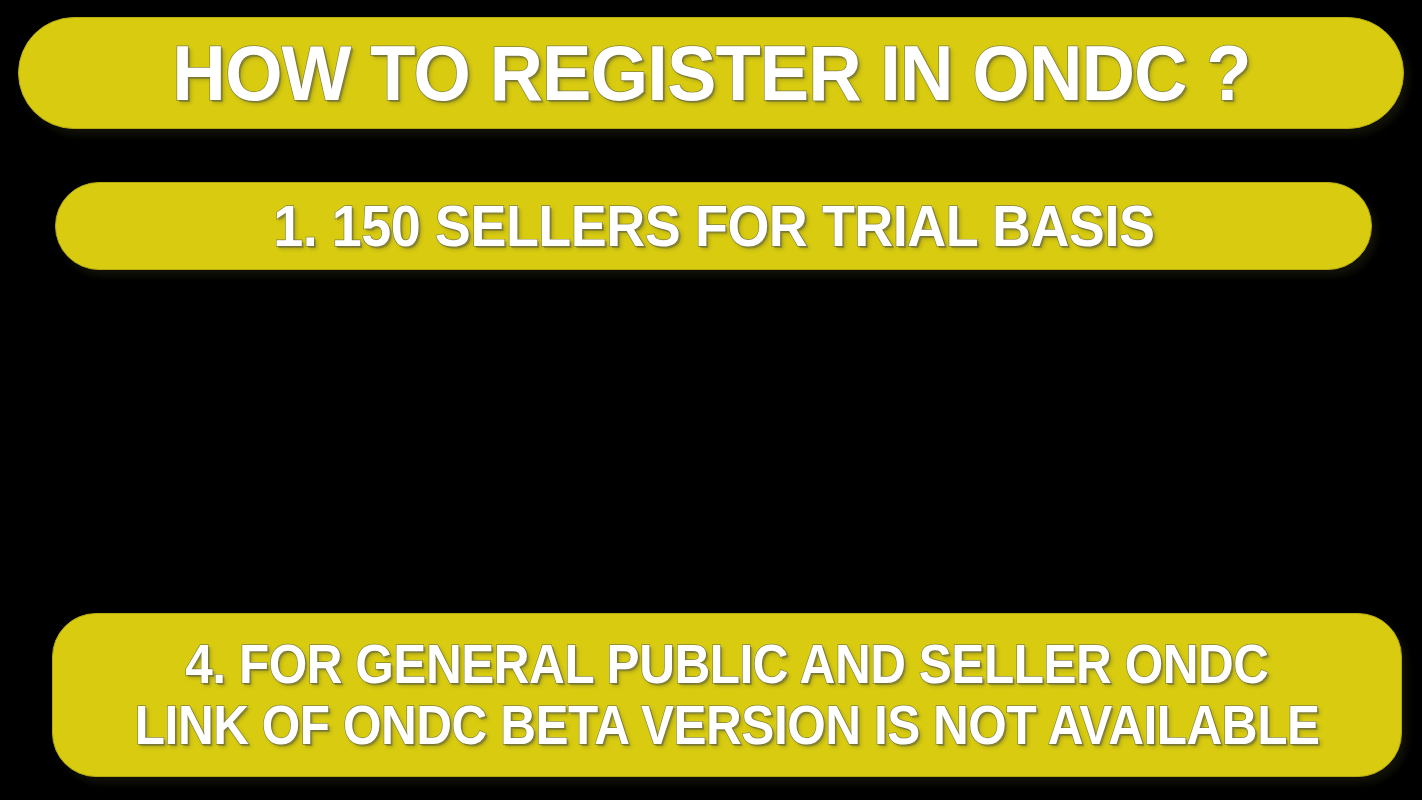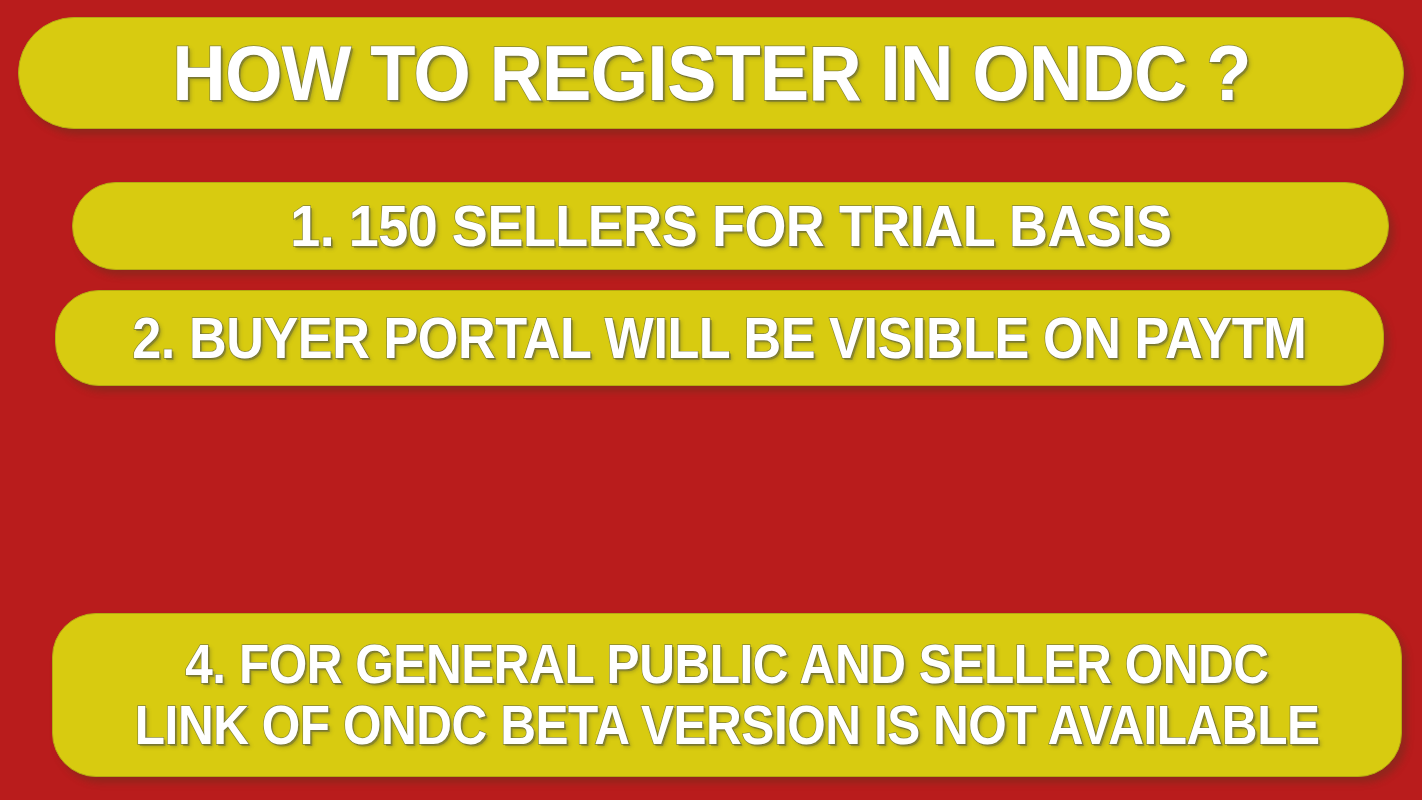--- a/index.html
+++ b/index.html
@@ -11,21 +11,21 @@
     height: 800px;
     background: #ffffff;
     font-family: "Liberation Sans", sans-serif;
     overflow: hidden;
     position: relative;
   }
 
   #slide {
     position: absolute;
     inset: 0;
-    background: #b91c1c;
+    background: #000000;
   }
 
   
   .bar {
     position: absolute;
     background: #d8cb10;
     box-sizing: border-box;
     display: flex;
     flex-direction: column;
     align-items: center;
@@ -61,21 +61,21 @@
     border-radius: 56px;
   }
   #title-bar .btext {
     font-size: 78px;
     letter-spacing: -1px;
     transform: scaleX(0.95);
   }
 
   
   #point-bar-1 {
-    left: 72px;
+    left: 55px;
     top: 182px;
     width: 1317px;
     height: 88px;
     border-radius: 44px;
   }
   #point-bar-1 .btext { font-size: 58px; }
 
   #point-bar-2 {
     left: 55px;
     top: 290px;
@@ -112,23 +112,20 @@
 <div id="slide">
 
   <div class="bar" id="title-bar">
     <div class="btext">HOW TO REGISTER IN ONDC ?</div>
   </div>
 
   <div class="bar" id="point-bar-1">
     <div class="btext line-1">1. 150 SELLERS FOR TRIAL BASIS</div>
   </div>
 
-  <div class="bar" id="point-bar-2">
-    <div class="btext line-1">2. BUYER PORTAL WILL BE VISIBLE ON PAYTM</div>
-  </div>
 
 
   <div class="bar" id="point-bar-4">
     <div class="btext line-1">4. FOR GENERAL PUBLIC AND SELLER ONDC</div>
     <div class="btext line-2">LINK OF ONDC BETA VERSION IS NOT AVAILABLE</div>
   </div>
 
 </div>
 
 </body></html>

